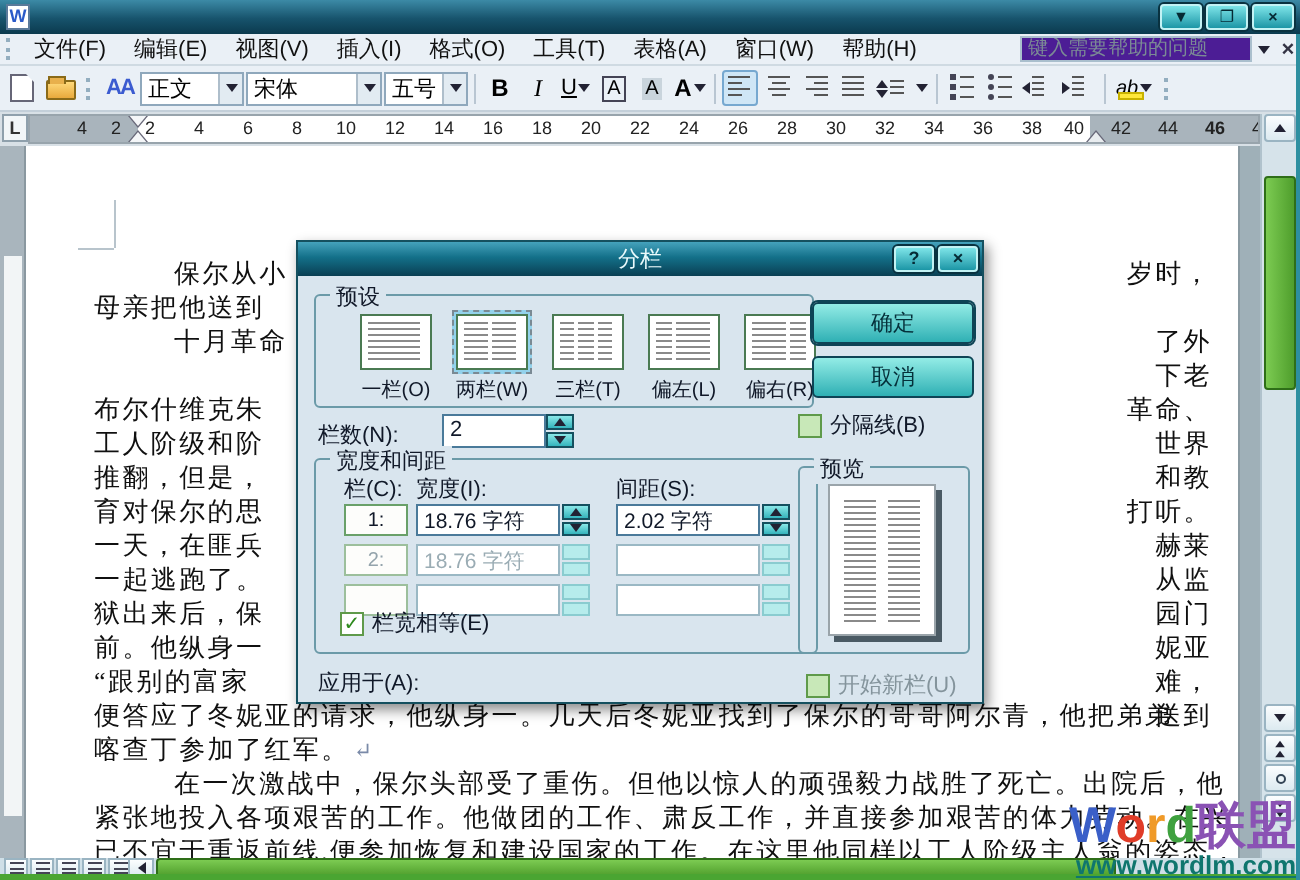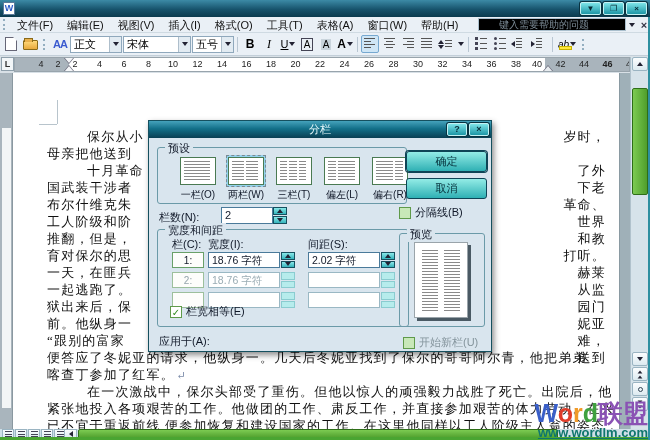--- a/index.html
+++ b/index.html
@@ -12,21 +12,21 @@
 .appicon{width:12px;height:13px;margin-left:3px;background:#fff;border:1px solid #5a7a9a;color:#2a5ac8;font-size:9px;font-weight:bold;line-height:11px;text-align:center}
 .title{position:absolute;left:50%;transform:translateX(-50%);font-size:11px;color:#eafafc;white-space:nowrap}
 .tbtns{position:absolute;right:3px;top:2px;display:flex;gap:2px}
 .tbtn{width:21px;height:13px;background:linear-gradient(180deg,#7de4e8,#1c96a6);border:1px solid #c2f2f4;box-shadow:0 0 0 1px #093240;border-radius:2px;color:#052a34;font-size:8px;line-height:12px;text-align:center;font-weight:bold}
 
 
 .menubar{position:absolute;left:0;top:17px;width:650px;height:16px;background:#eaf0f6;border-bottom:1px solid #cfdae2;display:flex;align-items:center;color:#111;z-index:3}
 .mgrip,.tgrip{width:4px;height:11px;margin:0 3px;border-left:2px dotted #93aec0}
 .mitems{display:flex}
 .menu-item{padding:0 7px;line-height:16px;font-size:11px;white-space:nowrap}
-.helpbox{margin-left:auto;width:148px;height:13px;border:1px solid #aabfcd;background:#000000;color:#7b8a95;font-size:10px;line-height:11px;padding:0 20px;overflow:hidden;white-space:nowrap}
+.helpbox{margin-left:auto;width:116px;height:13px;border:1px solid #aabfcd;background:#4c1d95;color:#7b8a95;font-size:10px;line-height:11px;padding:0 3px;overflow:hidden;white-space:nowrap}
 .mbtn{width:12px;text-align:center;color:#334;font-weight:bold;display:flex;align-items:center;justify-content:center}
 .mclose{font-size:11px}
 
 
 .toolbar{position:absolute;left:0;top:33px;width:650px;height:23px;background:#eaf0f6;border-bottom:1px solid #c3cfd9;display:flex;align-items:center;gap:1px;padding:0 2px;z-index:3}
 .tb-btn{height:18px;min-width:18px;display:flex;align-items:center;justify-content:center;gap:1px;border:1px solid transparent;border-radius:2px;position:relative}
 .tb-btn.pressed{background:#cfe6f6;border-color:#76a8d0}
 .sep{width:1px;height:15px;background:#b9c6d2;margin:0 2px}
 .combo{height:17px;background:#fff;border:1px solid #8fa8bc;display:flex;align-items:center;font-size:11px;padding-left:3px;white-space:nowrap;overflow:hidden}
 .combo .cval{flex:1;overflow:hidden}
@@ -391,21 +391,21 @@
     <div class="vruler">
         <div class="vwhite"></div>
       </div>
     <div class="page">
       <div class="cropv"></div>
       <div class="croph"></div>
       <div class="doclines">
           <div class="doc-line indent"><span class="l">保尔从小</span><span class="r">岁时，</span></div>
           <div class="doc-line"><span class="l">母亲把他送到</span></div>
           <div class="doc-line indent"><span class="l">十月革命</span><span class="r">了外</span></div>
-          <div class="doc-line"><span class="l">国武装干涉者</span><span class="r">下老</span></div>
+          <div class="doc-line"><span class="r">下老</span></div>
           <div class="doc-line"><span class="l">布尔什维克朱</span><span class="r">革命、</span></div>
           <div class="doc-line"><span class="l">工人阶级和阶</span><span class="r">世界</span></div>
           <div class="doc-line"><span class="l">推翻，但是，</span><span class="r">和教</span></div>
           <div class="doc-line"><span class="l">育对保尔的思</span><span class="r">打听。</span></div>
           <div class="doc-line"><span class="l">一天，在匪兵</span><span class="r">赫莱</span></div>
           <div class="doc-line"><span class="l">一起逃跑了。</span><span class="r">从监</span></div>
           <div class="doc-line"><span class="l">狱出来后，保</span><span class="r">园门</span></div>
           <div class="doc-line"><span class="l">前。他纵身一</span><span class="r">妮亚</span></div>
           <div class="doc-line"><span class="l">“跟别的富家</span><span class="r">难，</span></div>
           <div class="doc-line"><span class="l">便答应了冬妮亚的请求，他纵身一。几天后冬妮亚找到了保尔的哥哥阿尔青，他把弟弟</span><span class="r">送到</span></div>

